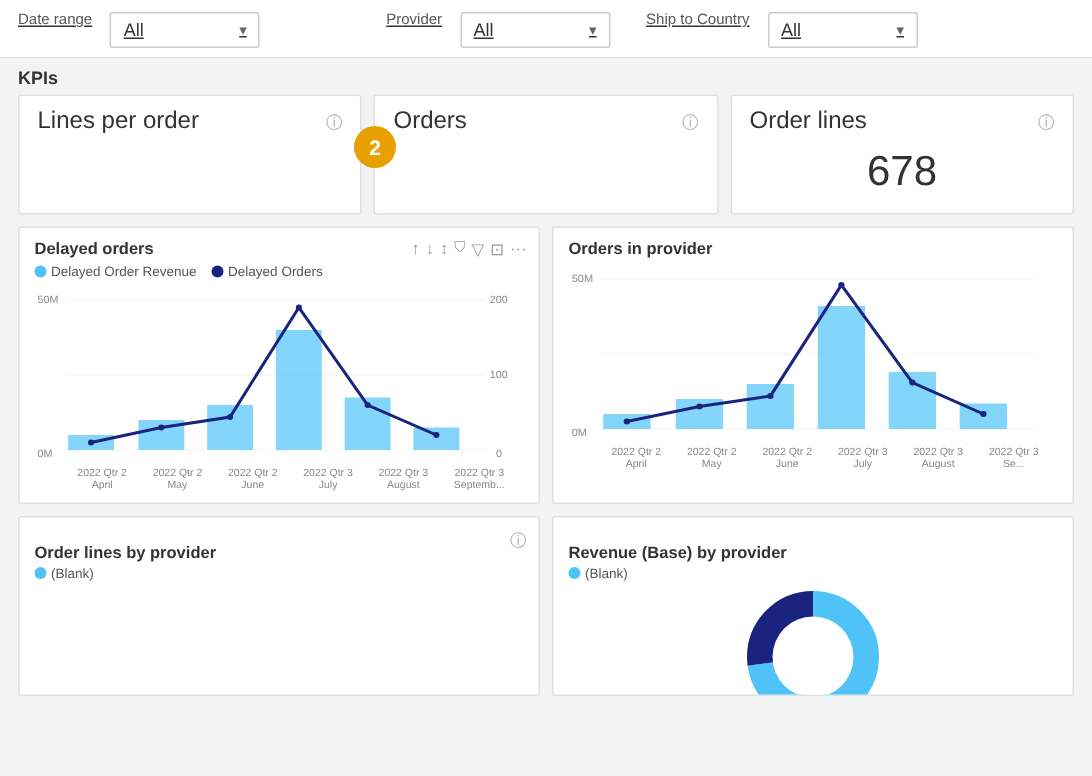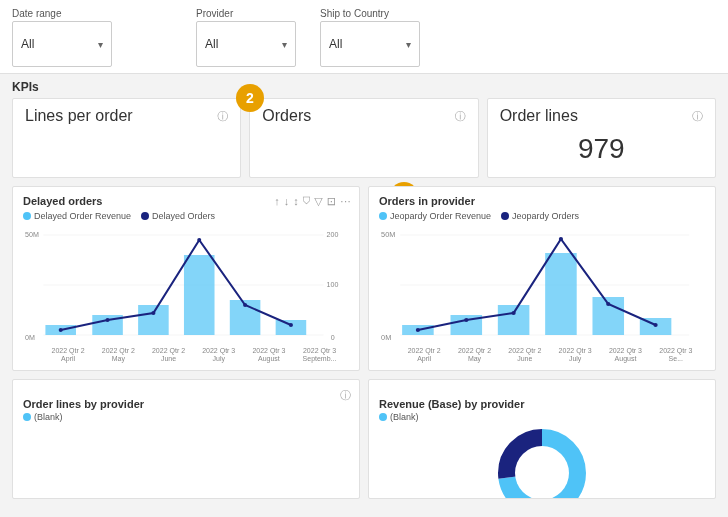--- a/index.html
+++ b/index.html
@@ -7,28 +7,28 @@
 
     .top-bar {
       background: #fff;
       padding: 8px 12px 6px;
       display: flex;
       align-items: center;
       gap: 24px;
       border-bottom: 1px solid #e0e0e0;
       position: relative;
     }
-    .filter-group { display: flex; flex-direction: column; gap: 2px; }
+    .filter-group { display: flex; flex-direction: row; gap: 12px; text-decoration: underline; }
     .filter-label { font-size: 10px; color: #555; }
     .filter-select {
       display: flex;
       align-items: center;
       border: 1px solid #ccc;
       border-radius: 2px;
-      padding: 15px 8px;
+      padding: 4px 8px;
       background: #fff;
       min-width: 100px;
       cursor: pointer;
       font-size: 12px;
       gap: 24px;
       justify-content: space-between;
     }
     .filter-select .arrow { font-size: 10px; color: #666; }
 
     .step-badge {
@@ -209,21 +209,21 @@
     <div class="kpi-card-header">
       <span class="kpi-card-title">Orders</span>
       <span class="kpi-info">ⓘ</span>
     </div>
   </div>
   <div class="kpi-card">
     <div class="kpi-card-header">
       <span class="kpi-card-title">Order lines</span>
       <span class="kpi-info">ⓘ</span>
     </div>
-    <div class="kpi-value">979</div>
+    <div class="kpi-value">678</div>
   </div>
 </div>
 
 <div class="step-badge badge-3">
   <span>3</span>
 </div>
 
 <div class="charts-row">
 
   <div class="chart-card">
@@ -282,30 +282,20 @@
       <div class="x-label">2022 Qtr 2<br>May</div>
       <div class="x-label">2022 Qtr 2<br>June</div>
       <div class="x-label">2022 Qtr 3<br>July</div>
       <div class="x-label">2022 Qtr 3<br>August</div>
       <div class="x-label">2022 Qtr 3<br>Septemb...</div>
     </div>
   </div>
 
   <div class="chart-card">
     <div class="chart-title">Orders in provider</div>
-    <div class="legend">
-      <div class="legend-item">
-        <div class="legend-dot" style="background:#4fc3f7;"></div>
-        <span>Jeopardy Order Revenue</span>
-      </div>
-      <div class="legend-item">
-        <div class="legend-dot" style="background:#1a237e;"></div>
-        <span>Jeopardy Orders</span>
-      </div>
-    </div>
     <div class="chart-area">
       <svg class="chart-svg" viewBox="0 0 310 120" preserveAspectRatio="none">
         <text x="2" y="12" font-size="7" fill="#888">50M</text>
         <text x="2" y="115" font-size="7" fill="#888">0M</text>
         <line x1="20" y1="10" x2="295" y2="10" stroke="#eee" stroke-width="0.5"></line>
         <line x1="20" y1="60" x2="295" y2="60" stroke="#eee" stroke-width="0.5"></line>
         <line x1="20" y1="110" x2="295" y2="110" stroke="#eee" stroke-width="0.5"></line>
 
         <rect x="22" y="100" width="30" height="10" fill="#4fc3f7" opacity="0.7"></rect>
         <rect x="68" y="90" width="30" height="20" fill="#4fc3f7" opacity="0.7"></rect>

